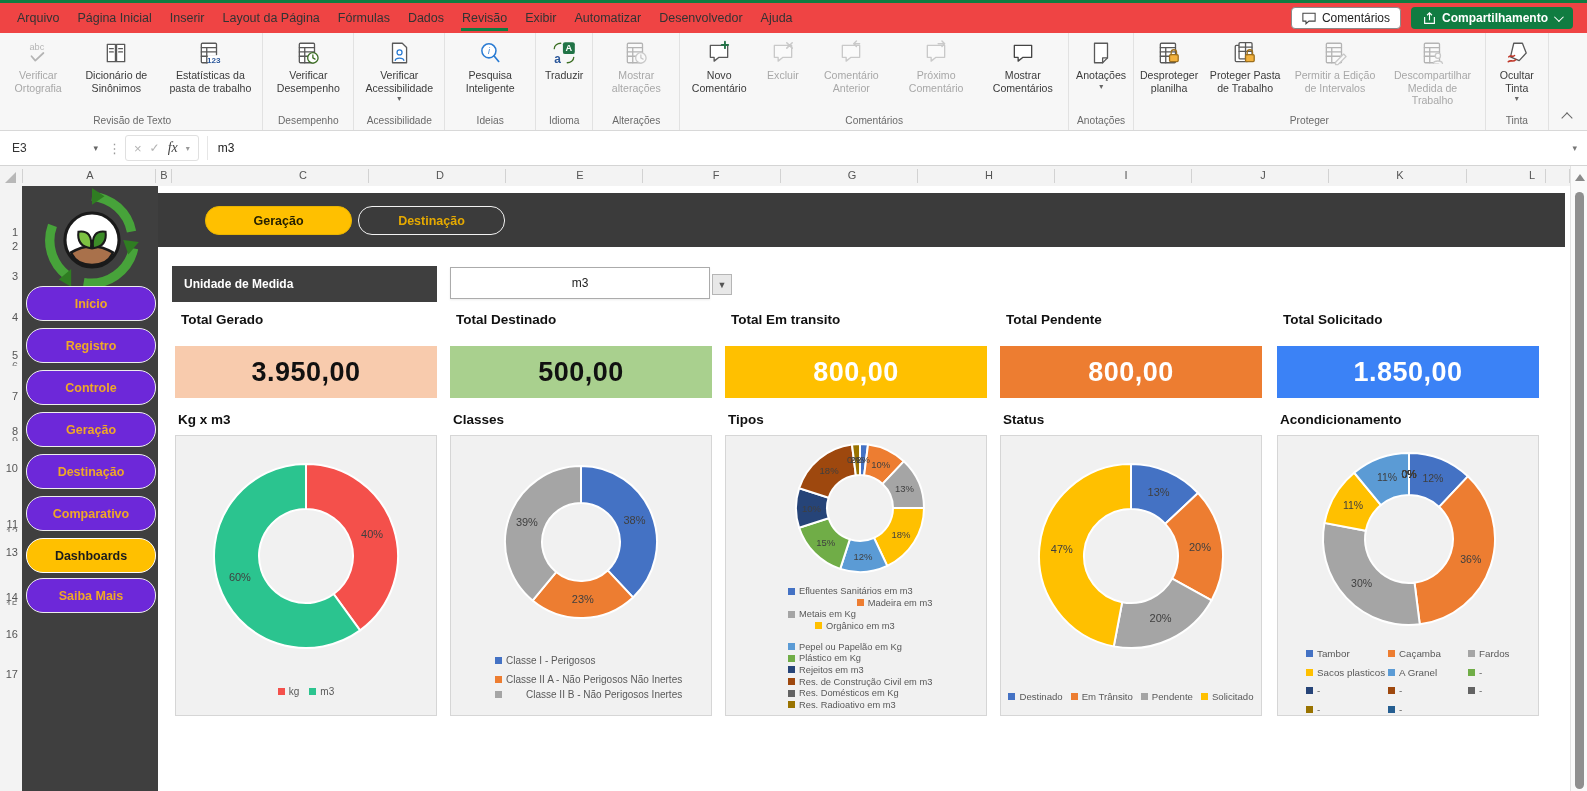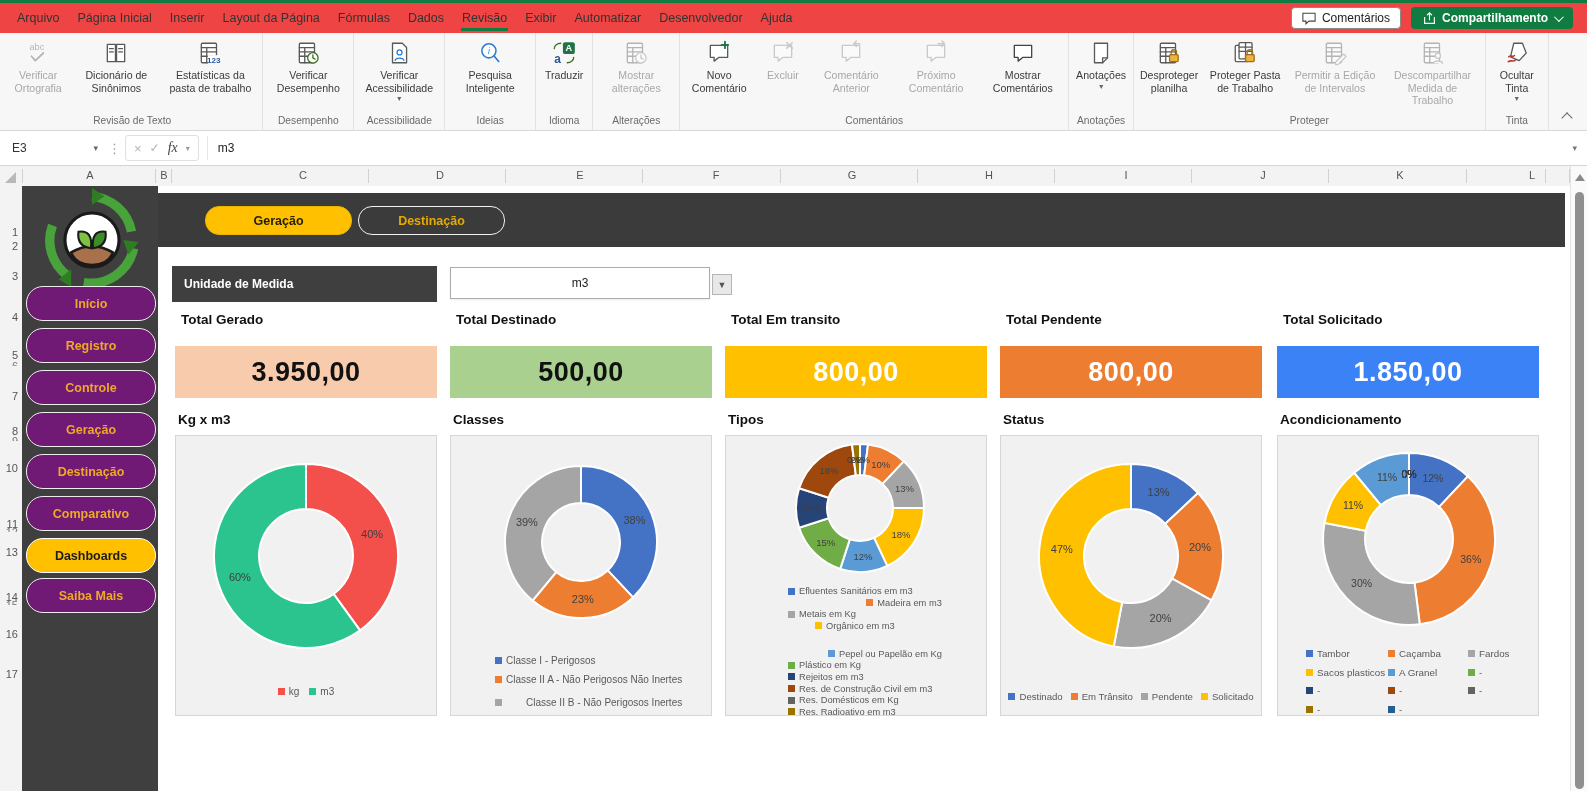--- a/index.html
+++ b/index.html
@@ -52,21 +52,21 @@
            border-right:1px solid #C9C9C9;font-size:11px;color:#555}
   .rownum{position:absolute;right:4px;height:14px;line-height:14px}
   .rownum.partial{height:7px;overflow:hidden;opacity:.8}
   .scrollbar{position:absolute;left:1570px;top:166px;width:17px;height:625px;background:#FAFAFA;border-left:1px solid #E2E2E2}
   .sb-up{position:absolute;left:4px;top:8px;width:0;height:0;border-left:5px solid transparent;border-right:5px solid transparent;border-bottom:7px solid #8a8a8a}
   .sb-thumb{position:absolute;left:4px;top:26px;width:9px;bottom:2px;background:#8F8F8F;border-radius:5px}
   
   .canvas{position:absolute;left:22px;top:186px;width:1548px;height:605px;background:#FFF}
   .sidebar{position:absolute;left:0;top:0;width:136px;height:605px;background:#3F3F3F}
   .nav-pill{position:absolute;left:4px;width:128px;height:33px;border:1.6px solid #EDEDED;border-radius:17px;
-            display:flex;align-items:center;justify-content:center;font-size:12.5px;font-weight:bold;color:#EFA827;background:#701a75}
+            display:flex;align-items:center;justify-content:center;font-size:12.5px;font-weight:bold;color:#EFA827;background:#6d28d9}
   .nav-pill.active{background:#FFC000;color:#1c1c1c;border-color:#FDFDFD}
   .band{position:absolute;left:136px;top:7px;width:1407px;height:54px;background:#3B3B3B}
   .tab-pill{position:absolute;top:20px;width:145px;height:27px;border-radius:14px;display:flex;align-items:center;
             justify-content:center;font-size:12.5px;font-weight:bold}
   .tab-pill.on{background:#FFC000;color:#262000;border:1px solid #E8B400}
   .tab-pill.off{background:#3B3B3B;color:#E5A900;border:1.5px solid #F2F2F2}
   .unit-label{position:absolute;left:150px;top:80px;width:265px;height:36px;background:#3F3F3F;color:#fff;
               font-size:12px;font-weight:bold;display:flex;align-items:center;padding-left:12px;box-sizing:border-box}
   .unit-dd{position:absolute;left:428px;top:81px;width:260px;height:32px;background:#fff;border:1px solid #ABABAB;
            box-sizing:border-box;display:flex;align-items:center;justify-content:center;font-size:12px;color:#222;box-shadow:0 1px 2px rgba(0,0,0,.08)}
@@ -523,21 +523,21 @@
           <path d="M81.56,164.56 A76,76 0 0 1 130.00,30.00 L130.00,67.00 A39,39 0 0 0 105.14,136.05 Z" fill="#A5A5A5" stroke="#FFFFFF" stroke-width="2"></path>
           <text x="183.5" y="88.3" text-anchor="middle" font-size="11" fill="#3F3F3F" class="slice-label">38%</text>
           <text x="131.8" y="167.0" text-anchor="middle" font-size="11" fill="#3F3F3F" class="slice-label">23%</text>
           <text x="75.9" y="90.0" text-anchor="middle" font-size="11" fill="#3F3F3F" class="slice-label">39%</text>
         </svg>
         <div class="legend-v" style="left: 44px; top: 219px; font-size: 10px;">
           <span class="lg-item" style="margin-bottom: 8px;">
             <span class="bullet" style="background: rgb(68, 114, 196);"></span>
             <span>Classe I - Perigosos</span>
           </span>
-          <span class="lg-item" style="margin-bottom: 12px;">
+          <span class="lg-item" style="margin-bottom: 4px;">
             <span class="bullet" style="background: rgb(237, 125, 49);"></span>
             <span>Classe II A - Não Perigosos Não Inertes</span>
           </span>
           <span class="lg-item" style="margin-bottom: 8px; justify-content: space-between;">
             <span class="bullet" style="background: rgb(165, 165, 165);"></span>
             <span>Classe II B - Não Perigosos Inertes</span>
           </span>
         </div>
       </div>
       <div class="chart-title" style="left: 706px; top: 226px;">Tipos</div>
@@ -569,25 +569,25 @@
             <span>Efluentes Sanitários em m3</span>
           </span>
           <span class="lg-item" style="margin-bottom: 1.6px; justify-content: flex-end;">
             <span class="bullet" style="background: rgb(237, 125, 49);"></span>
             <span>Madeira em m3</span>
           </span>
           <span class="lg-item" style="margin-bottom: 1.6px;">
             <span class="bullet" style="background: rgb(165, 165, 165);"></span>
             <span>Metais em Kg</span>
           </span>
-          <span class="lg-item" style="margin-bottom: 18px; padding-left: 27px;">
+          <span class="lg-item" style="margin-bottom: 11px; padding-left: 27px;">
             <span class="bullet" style="background: rgb(255, 192, 0);"></span>
             <span>Orgânico em m3</span>
           </span>
-          <span class="lg-item" style="margin-bottom: 1.6px; margin-left: 40px;">
+          <span class="lg-item" style="margin-bottom: 1.6px;">
             <span class="bullet" style="background: rgb(91, 155, 213);"></span>
             <span>Pepel ou Papelão em Kg</span>
           </span>
           <span class="lg-item" style="margin-bottom: 1.6px;">
             <span class="bullet" style="background: rgb(112, 173, 71);"></span>
             <span>Plástico em Kg</span>
           </span>
           <span class="lg-item" style="margin-bottom: 1.6px;">
             <span class="bullet" style="background: rgb(38, 68, 120);"></span>
             <span>Rejeitos em m3</span>

